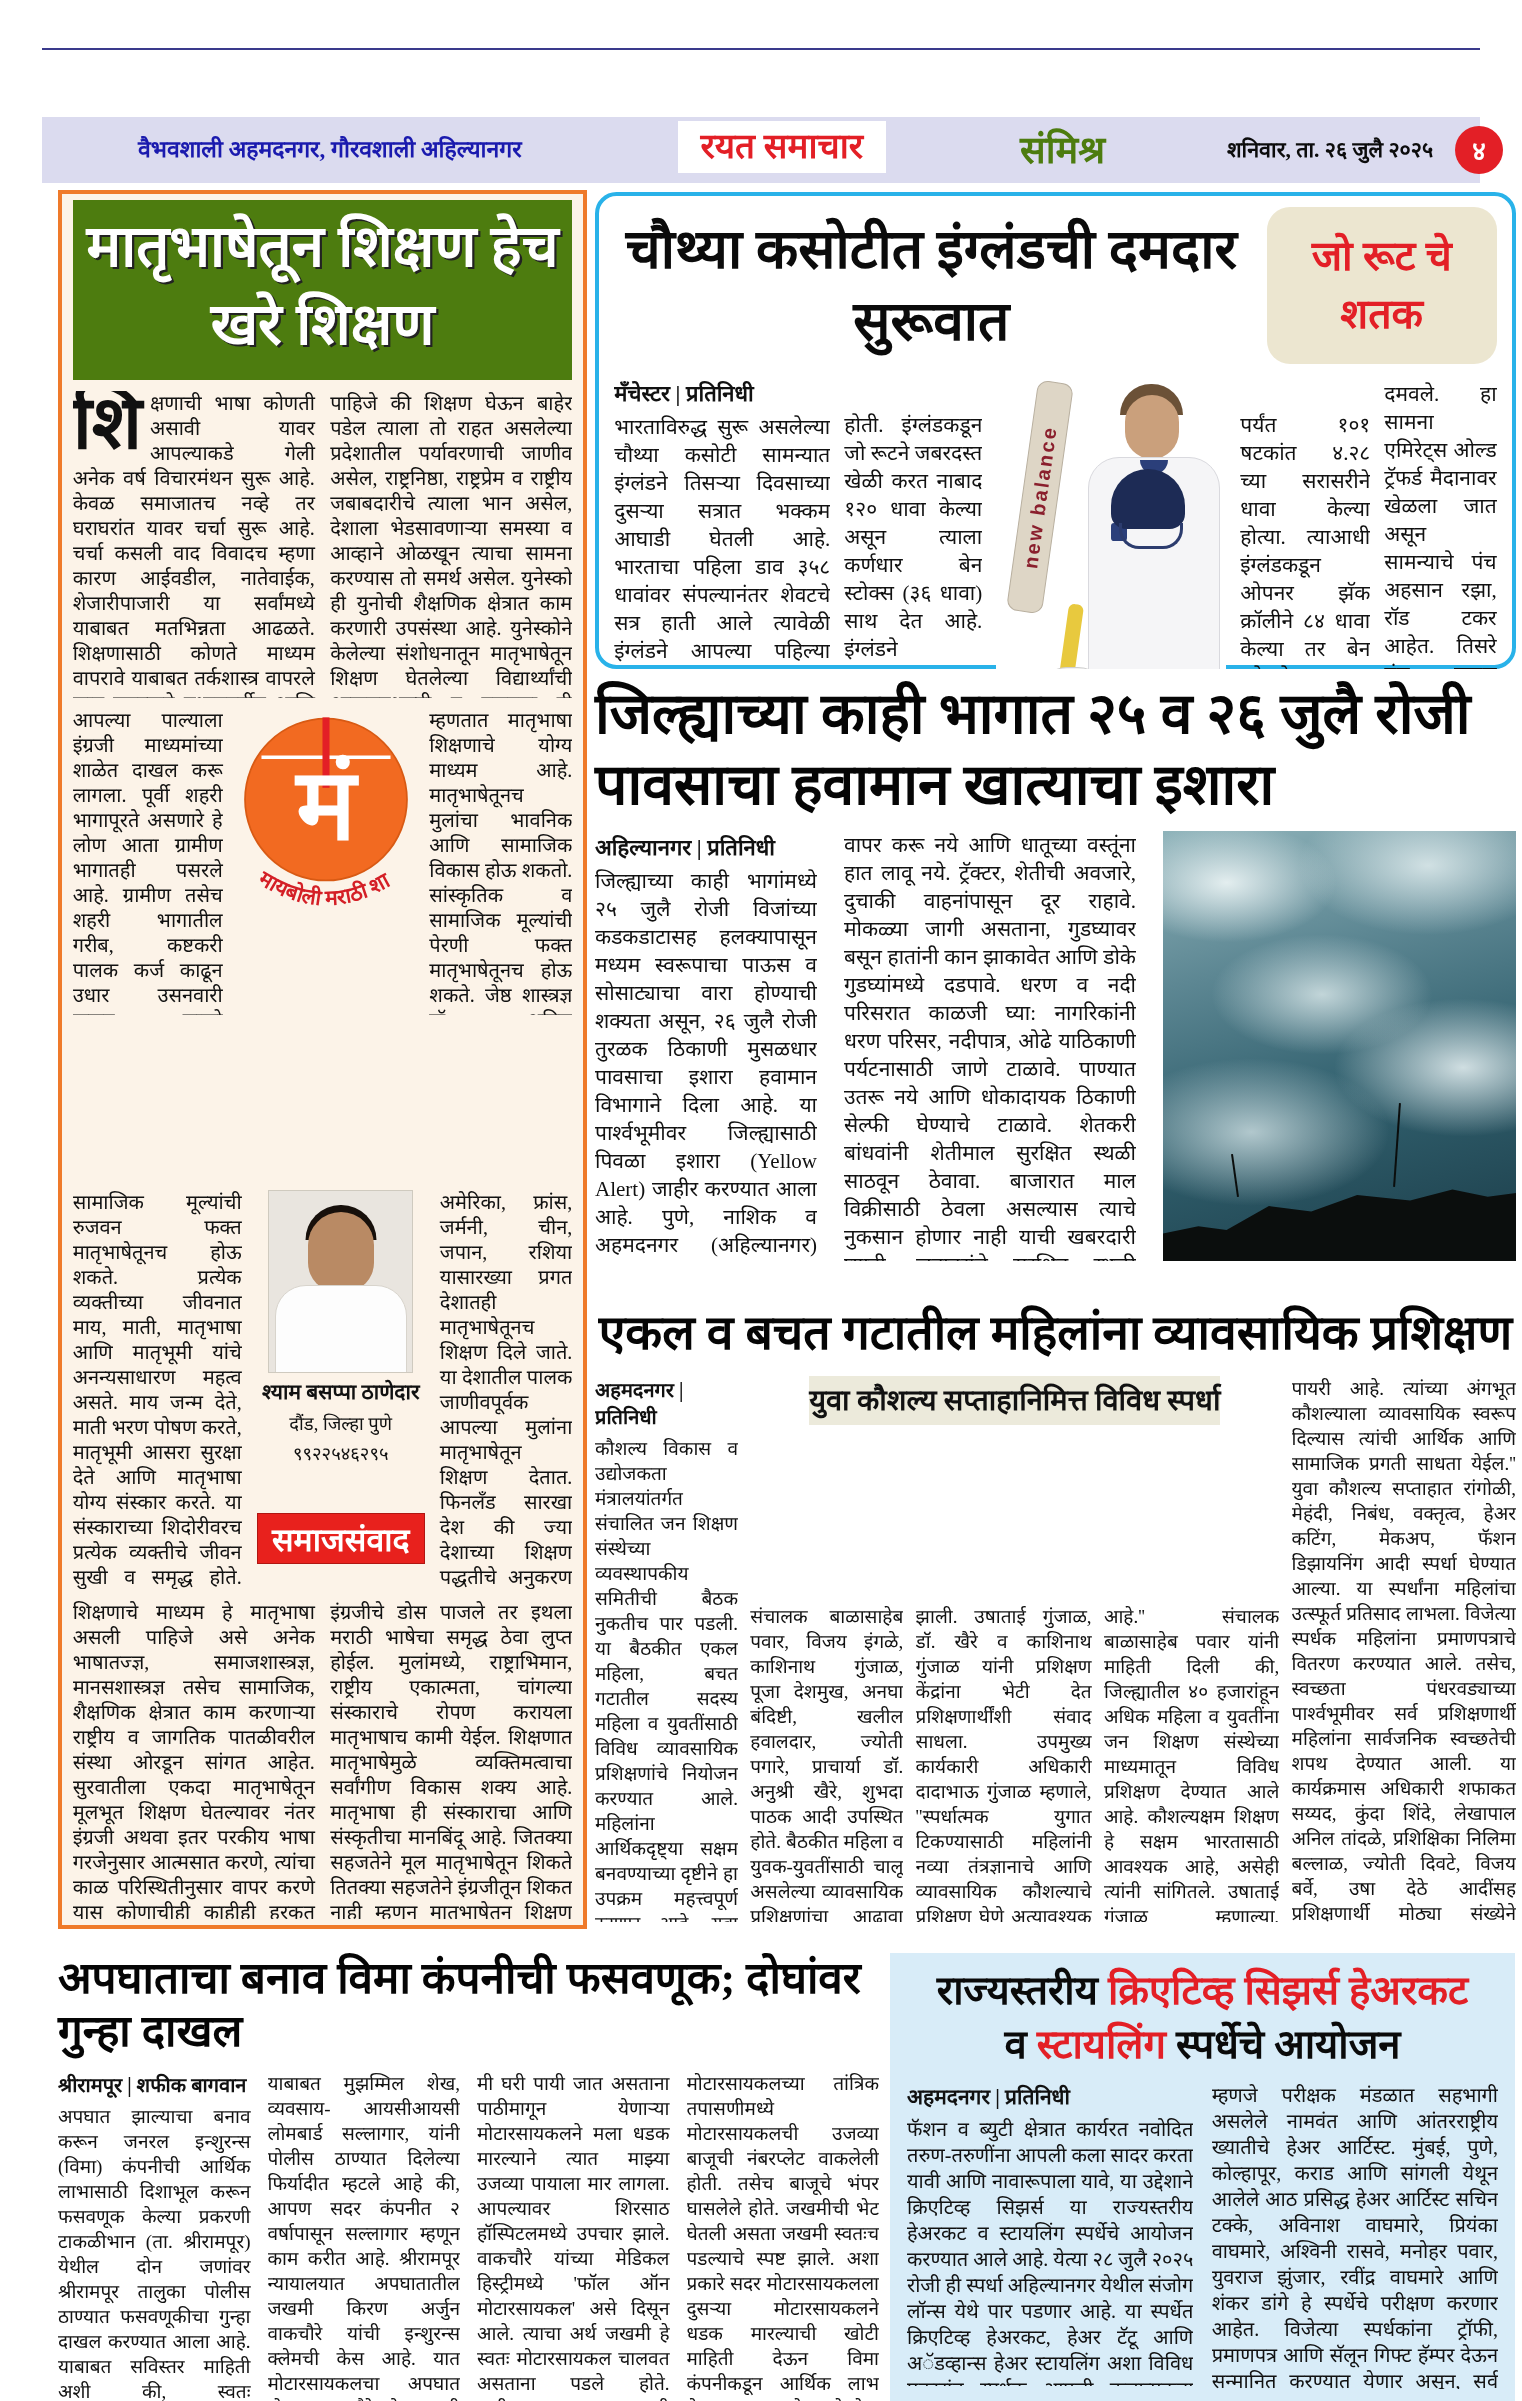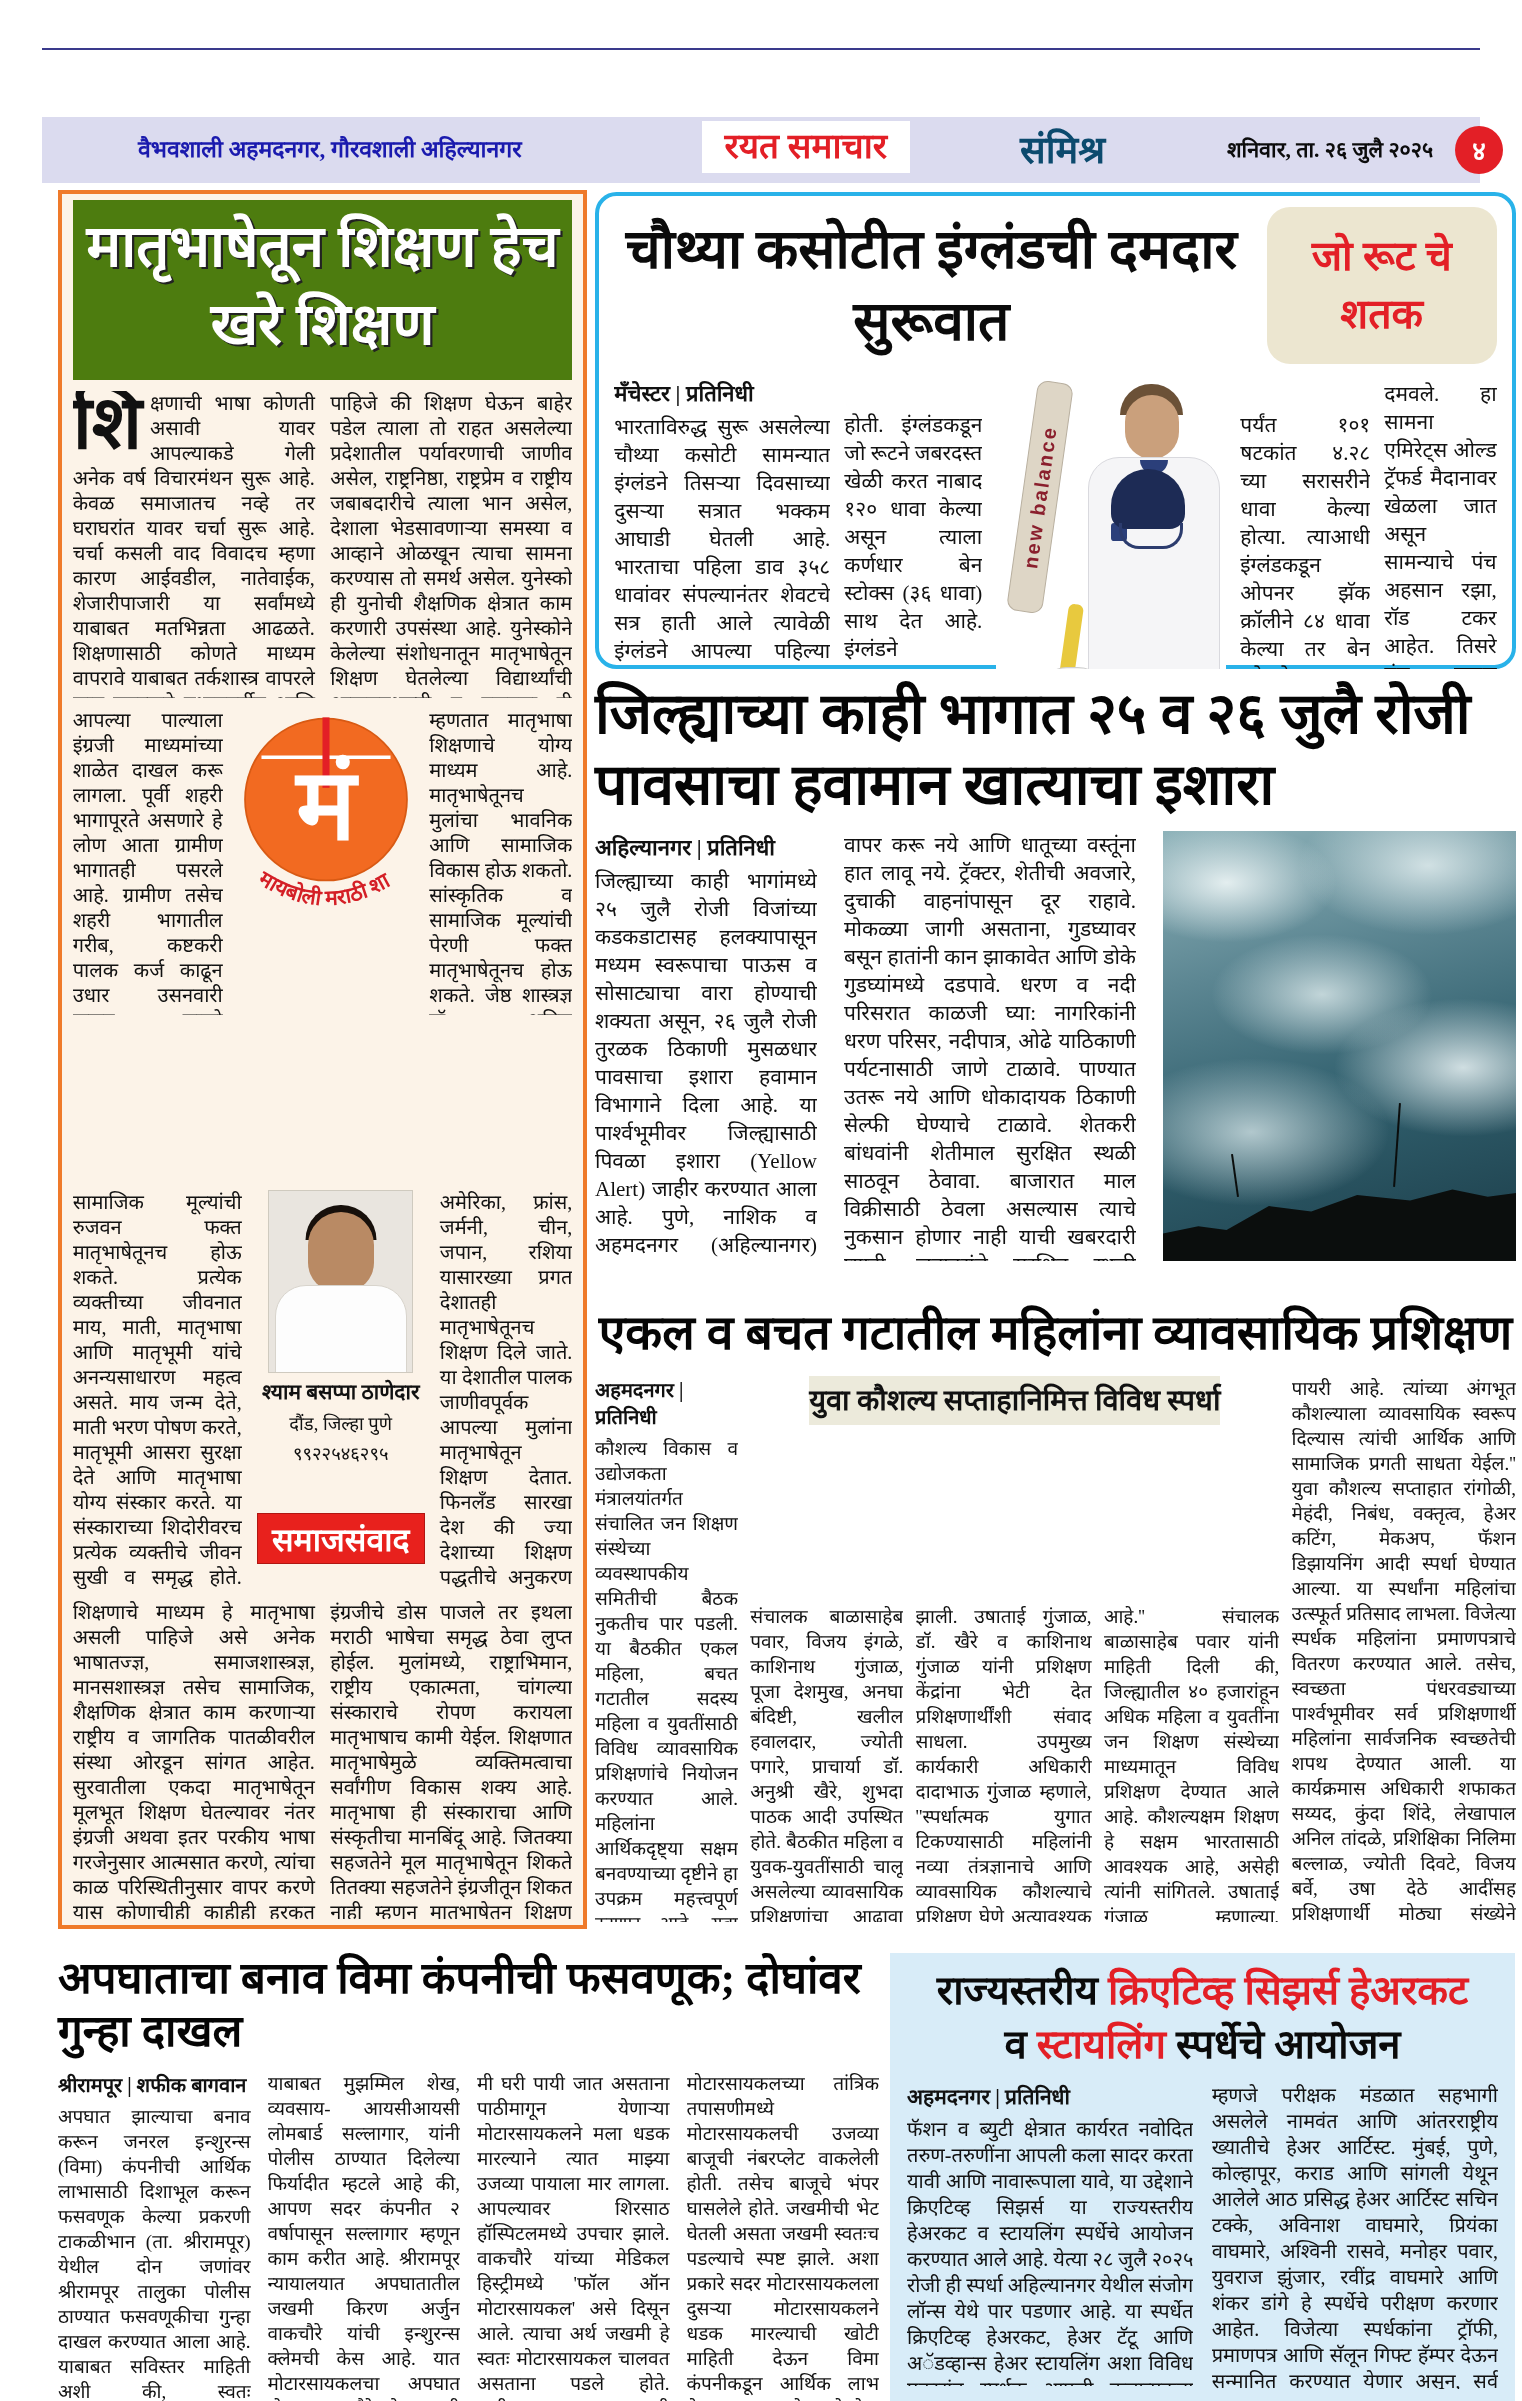--- a/index.html
+++ b/index.html
@@ -6,21 +6,21 @@
   body{font-family:"Liberation Serif","DejaVu Serif",serif;color:#111;}
   #page{position:relative;width:1522px;height:2401px;background:#ffffff;overflow:hidden;}
   .abs{position:absolute;}
   .just{text-align:justify;}
   .clip{overflow:hidden;}
   
   #top-rule{left:42px;top:48px;width:1438px;height:2.3px;background:#3a3a8c;}
   #masthead-band{left:42px;top:117px;width:1438px;height:66px;background:#dbdbef;}
   .tagline{color:#1a1aae;font-weight:bold;font-size:23px;line-height:66px;}
   .masthead-box{background:#ffffff;color:#e31f26;font-weight:bold;font-size:35px;padding:6.1px 21.5px;line-height:1.1;border:0.8px solid #fff;}
-  .section-title{font-weight:bold;font-size:38px;line-height:66px;color:#0c4a6e;}
+  .section-title{font-weight:bold;font-size:38px;line-height:66px;color:#4d7c0f;}
   .date-text{font-weight:bold;font-size:21.5px;line-height:66px;color:#0c0c0c;}
   .page-circle{width:48px;height:48px;border-radius:50%;background:#e31f26;color:#fff;font-weight:bold;font-size:26px;display:flex;align-items:center;justify-content:center;}
   
   #edu{left:58px;top:190px;width:529px;height:1739px;background:#fcf3e8;border:4.6px solid #ef7a2a;box-sizing:border-box;padding:6.1px 10.7px;display:flex;flex-direction:column;}
   .edu-headline{background:#4d7c0f;color:#ffffff;font-weight:bold;font-size:58px;line-height:1.35;text-align:center;text-shadow:2.3px 2.3px 0 #222;padding:7.7px 3.1px;height:180px;box-sizing:border-box;}
   .edu-row{display:flex;gap:15.3px;margin-top:10.7px;}
   .edu-col{flex:1;font-size:20px;line-height:25px;}
   .dropcap{float:left;font-size:74px;line-height:64px;font-weight:bold;padding-right:7.7px;}
   .logo-wrap{display:flex;align-items:flex-start;justify-content:center;}
   .author-card{display:flex;flex-direction:column;align-items:center;gap:4.6px;}
@@ -83,21 +83,21 @@
   .logo-svg text{font-family:"Liberation Serif",serif;}
 </style>
 </head>
 <body>
 
 <div id="page">
 
   <div class="abs" id="top-rule"></div>
   <div class="abs" id="masthead-band">
     <div class="abs tagline" style="left:96px;top:0;">वैभवशाली अहमदनगर, गौरवशाली अहिल्यानगर</div>
-    <div class="abs masthead-box" style="left:660px;top:3.8px;">रयत समाचार</div>
+    <div class="abs masthead-box" style="left:636px;top:3.8px;">रयत समाचार</div>
     <div class="abs section-title" style="left:978px;top:0;">संमिश्र</div>
     <div class="abs date-text" style="left:1185px;top:0;">शनिवार, ता. २६ जुलै २०२५</div>
     <div class="abs page-circle" style="left:1413px;top:9.2px;">४</div>
   </div>
 
   <div class="abs" id="edu">
     <div class="edu-headline">मातृभाषेतून शिक्षण हेच खरे शिक्षण</div>
     <div class="edu-row clip" style="height:307px;">
       <div class="edu-col just"><span class="dropcap">शि</span><span>क्षणाची भाषा कोणती असावी यावर आपल्याकडे गेली अनेक वर्ष विचारमंथन सुरू आहे. केवळ समाजातच नव्हे तर घराघरांत यावर चर्चा सुरू आहे. चर्चा कसली वाद विवादच म्हणा कारण आईवडील, नातेवाईक, शेजारीपाजारी या सर्वांमध्ये याबाबत मतभिन्नता आढळते. शिक्षणासाठी कोणते माध्यम वापरावे याबाबत तर्कशास्त्र वापरले जात नसल्याने मध्यमवर्गीय आणि निम्नमध्यमवर्गीयांचा गोंधळ उडतो. विशेषतः इंग्रजी माध्यमांच्या शाळा जशा वाढू लागल्या तसा हा गोंधळ जास्त होऊ लागला. इंग्रजी माध्यमांच्या शाळांच्या झगमगाटाला भुलून सर्वसामान्य माणूसही</span></div>
       <div class="edu-col just">पाहिजे की शिक्षण घेऊन बाहेर पडेल त्याला तो राहत असलेल्या प्रदेशातील पर्यावरणाची जाणीव असेल, राष्ट्रनिष्ठा, राष्ट्रप्रेम व राष्ट्रीय जबाबदारीचे त्याला भान असेल, देशाला भेडसावणाऱ्या समस्या व आव्हाने ओळखून त्याचा सामना करण्यास तो समर्थ असेल. युनेस्को ही युनोची शैक्षणिक क्षेत्रात काम करणारी उपसंस्था आहे. युनेस्कोने केलेल्या संशोधनातून मातृभाषेतून शिक्षण घेतलेल्या विद्यार्थ्यांची आकलनशक्ती व गुणवत्ता ही मातृभाषेतर माध्यमातून शिक्षण घेतलेल्या विद्यार्थ्यांपेक्षा कितीतरी चांगली व सरस असते असे आढळून आले आहे. महात्मा गांधी</div>

